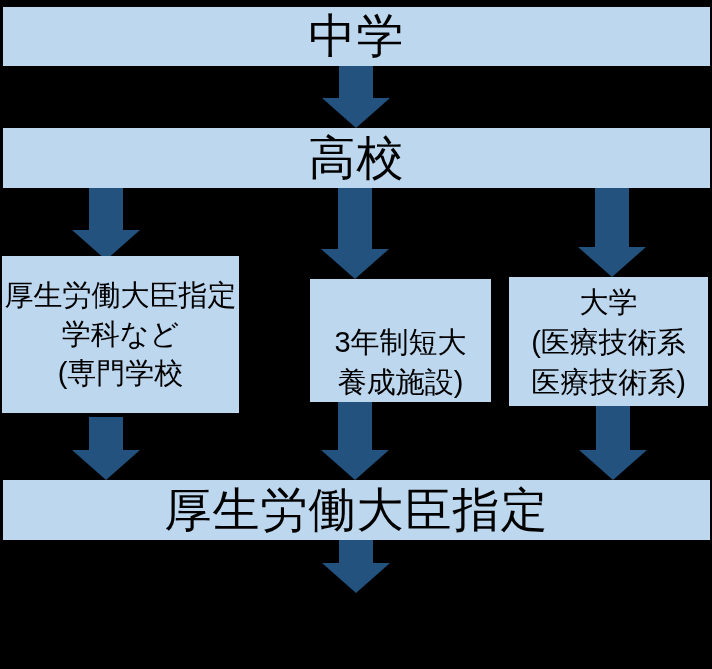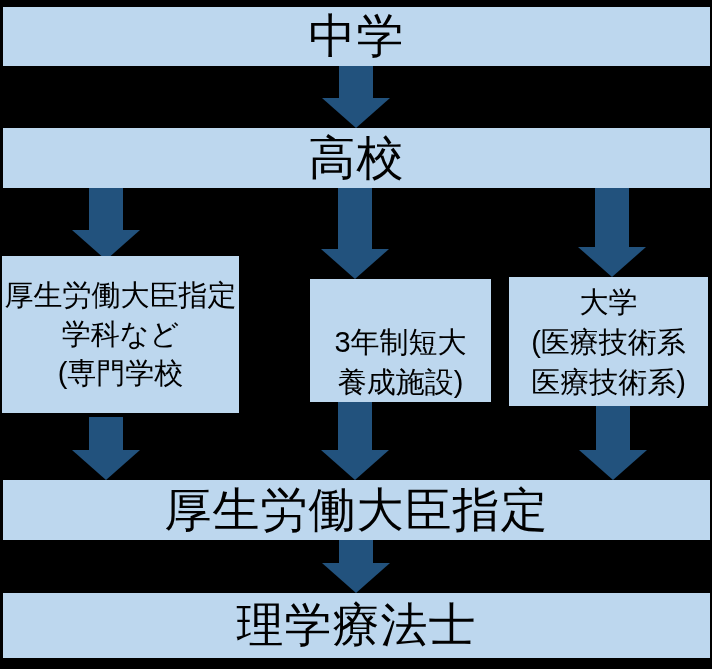--- a/index.html
+++ b/index.html
@@ -112,17 +112,14 @@
 
   <div class="bar bar--exam">
     <span>厚生労働大臣指定</span>
   </div>
 
   <div class="arrow a8">
     <div class="shaft"></div>
     <div class="head"></div>
   </div>
 
-  <div class="bar bar--pt">
-    <span>理学療法士</span>
-  </div>
 
 </div>
 
 </body></html>

